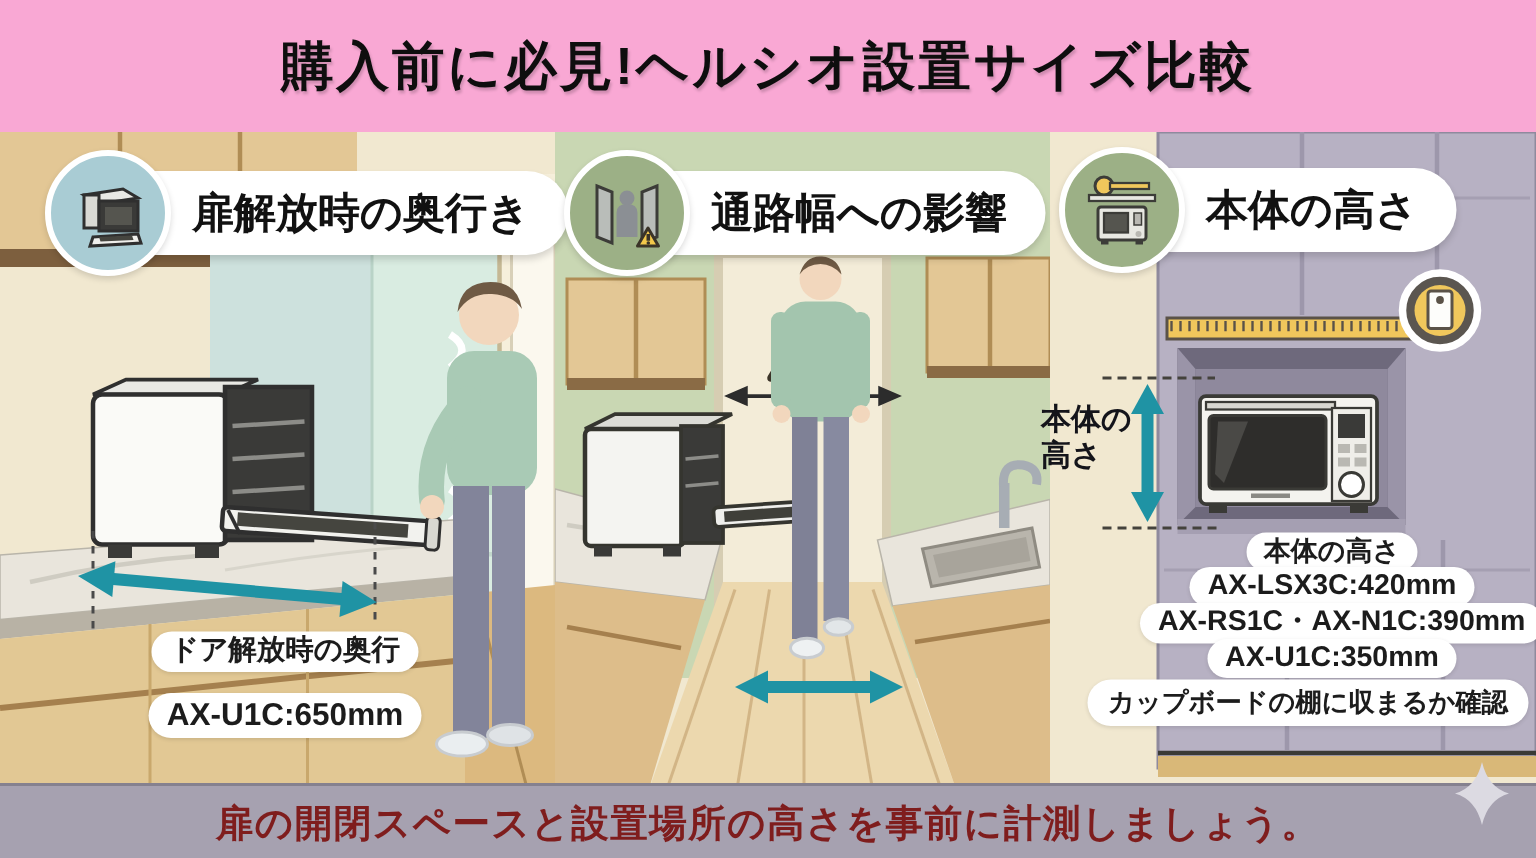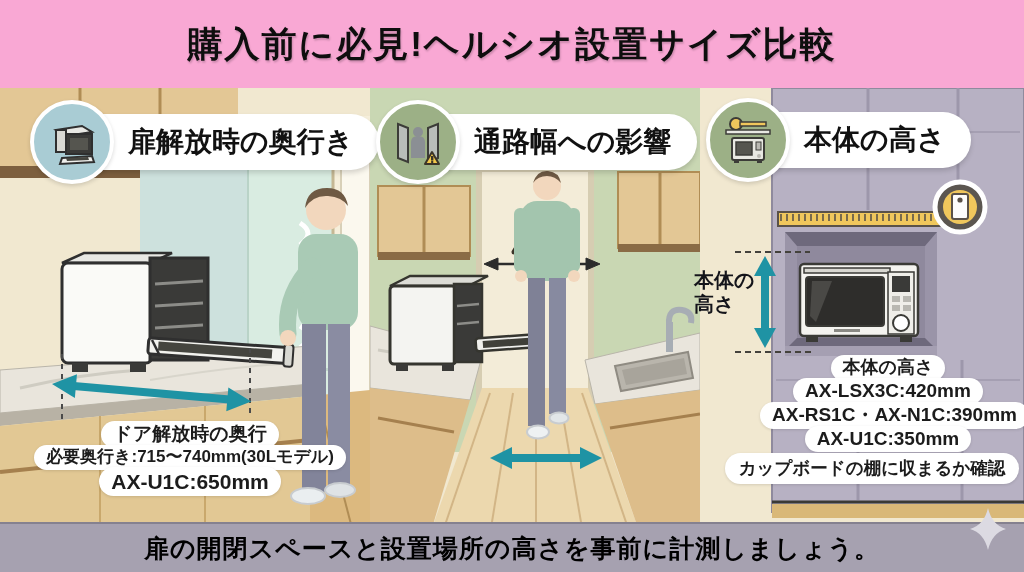--- a/index.html
+++ b/index.html
@@ -16,21 +16,21 @@
   }
   .top-banner .title{
     font-size:35px;font-weight:800;letter-spacing:2px;margin:0;color:#0e0e0e;
     text-shadow:1px 2px 2px rgba(0,0,0,.18);
   }
   .bottom-banner{
     position:absolute;left:0;bottom:0;width:1024px;height:48px;
     background:#a6a1b0;border-top:2px solid #85818f;
     display:flex;align-items:center;justify-content:center;z-index:20;
   }
-  .bottom-banner .msg{font-size:25px;font-weight:800;color:#000000;letter-spacing:1px;}
+  .bottom-banner .msg{font-size:25px;font-weight:800;color:#7f1d1d;letter-spacing:1px;}
   
   .scene{position:absolute;top:88px;height:440px;z-index:1;}
   .scene svg{display:block;}
   #scene-left{left:0;width:370px;}
   #scene-middle{left:370px;width:330px;}
   #scene-right{left:700px;width:324px;}
   
   .badge{position:absolute;display:flex;align-items:center;z-index:12;}
   .badge-circle{
     width:76px;height:76px;border-radius:50%;border:4px solid #fff;
@@ -371,21 +371,21 @@
         <circle cx="35" cy="40" r="2" fill="#b9b8b2"></circle>
         <rect x="10" y="44" width="5" height="3" fill="#3c3c38"></rect>
         <rect x="33" y="44" width="5" height="3" fill="#3c3c38"></rect>
       </svg>
     </div>
     <div class="badge-pill">本体の高さ</div>
   </div>
 
   <div class="callout" id="callout-depth">
     <div class="pill-line l1">ドア解放時の奥行</div><br>
-    <div class="pill-line l2">必要奥行き:715〜740mm(30Lモデル)</div><br>
+    <br>
     <div class="pill-line l3">AX-U1C:650mm</div>
   </div>
 
 
   <div id="measure-label">
     <span>本体の</span><br>
     <span>高さ</span>
   </div>
 
   <div class="callout" id="callout-height">

